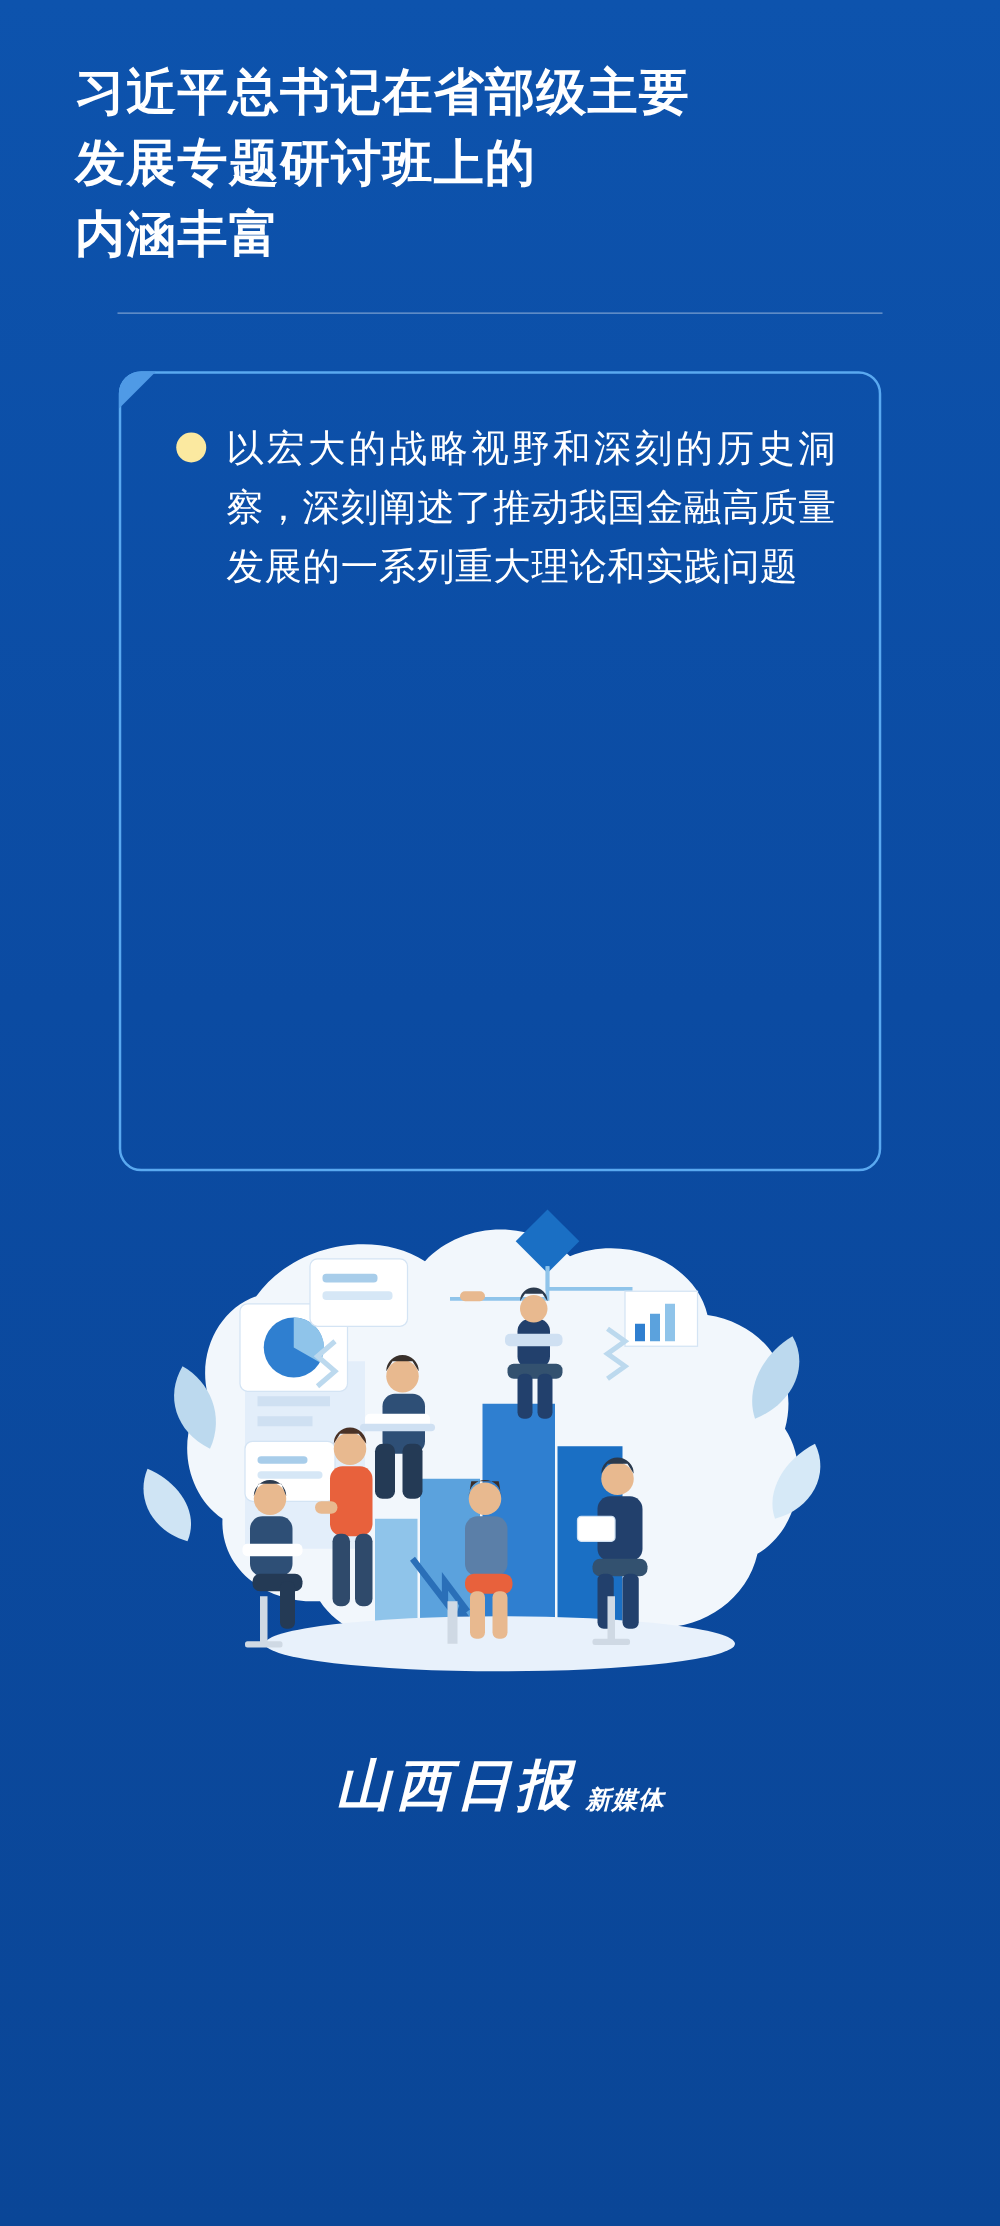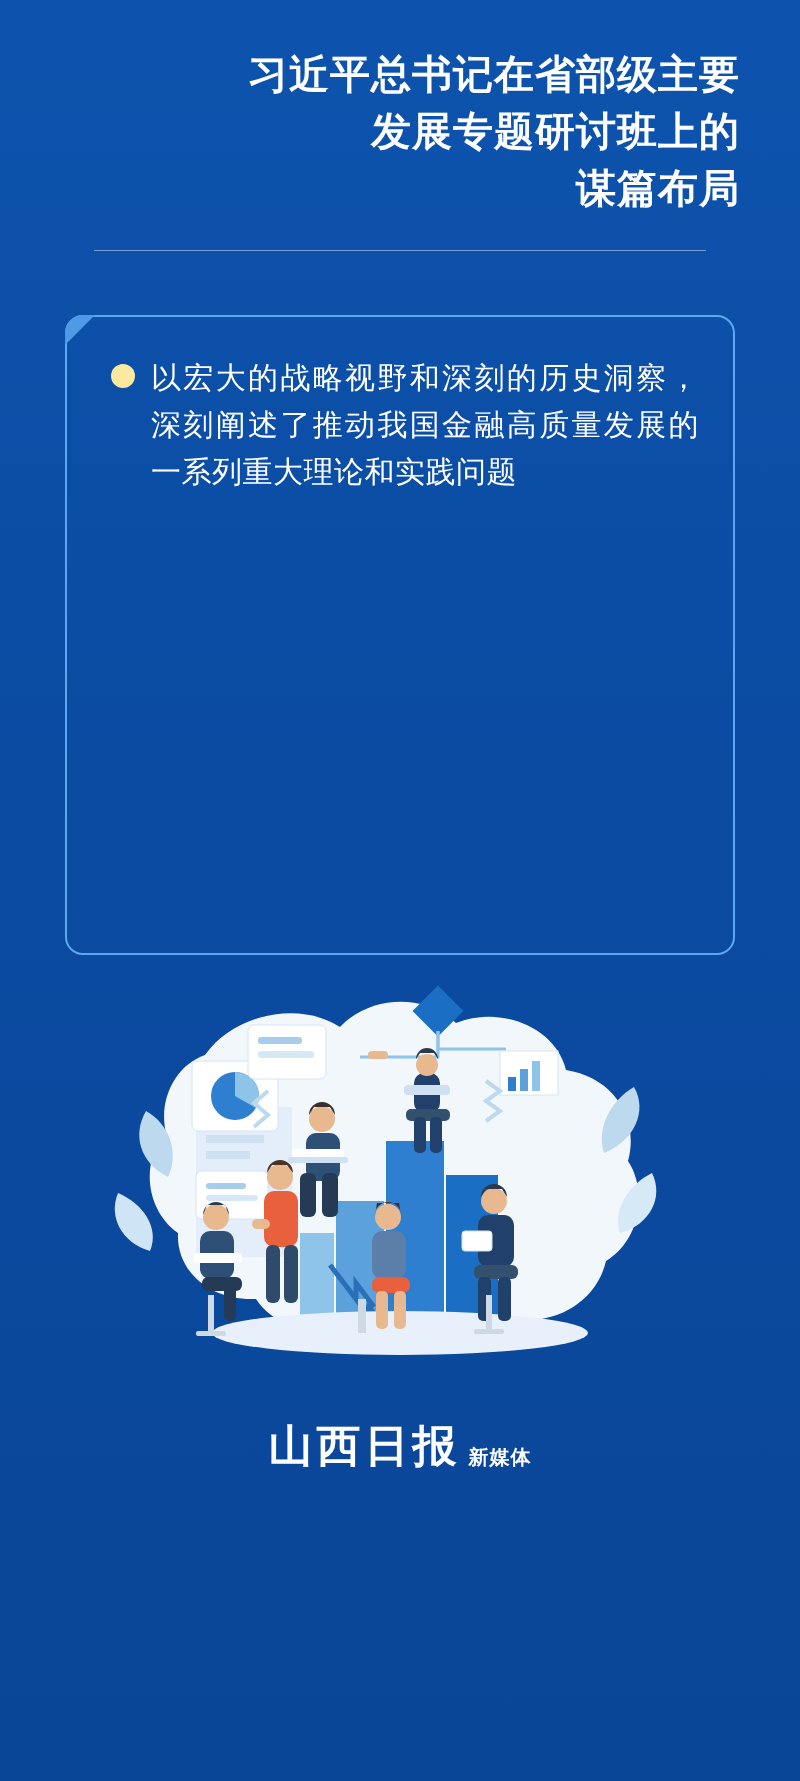--- a/index.html
+++ b/index.html
@@ -18,43 +18,43 @@
     width: 800px;
     height: 1781px;
     background: linear-gradient(180deg, #0d53ad 0%, #0b4ba2 45%, #0a4697 100%);
     box-sizing: border-box;
     overflow: hidden;
   }
 
   
   .title-block {
     padding: 46px 60px 0 60px;
-    text-align: right;
+    text-align: left;
   }
   .title-line {
     color: #ffffff;
     font-size: 40px;
     font-weight: bold;
     line-height: 1.42;
     letter-spacing: 1px;
     white-space: nowrap;
   }
 
   .divider {
     width: 612px;
     height: 1px;
     background: rgba(255,255,255,0.45);
     margin: 34px auto 0 auto;
   }
 
   
   .card {
     position: relative;
-    margin: 64px auto 0 auto;
-    width: 670px;
+    margin: 46px auto 0 auto;
+    width: 610px;
     min-height: 640px;
     border: 2px solid #5aa9f0;
     border-radius: 18px;
     box-sizing: border-box;
     padding: 38px 34px 34px 34px;
   }
   .card-corner {
     position: absolute;
     top: -2px;
     left: -2px;
@@ -101,20 +101,21 @@
     height: 430px;
   }
 
   
   .footer {
     margin-top: 22px;
     display: flex;
     align-items: flex-end;
     justify-content: center;
     gap: 8px;
+    font-style: italic;
   }
   .logo-mark {
     color: #ffffff;
     font-size: 44px;
     font-weight: bold;
     letter-spacing: 4px;
     font-family: "DejaVu Serif", serif;
   }
   .logo-sub {
     color: #ffffff;
@@ -125,21 +126,21 @@
   }
 </style>
 </head>
 <body>
 
 <div class="poster">
 
   <div class="title-block">
     <div class="title-line">习近平总书记在省部级主要</div>
     <div class="title-line">发展专题研讨班上的</div>
-    <div class="title-line">谋篇布局</div>
+    <div class="title-line">内涵丰富</div>
   </div>
 
   <div class="divider"></div>
 
   <div class="card">
     <div class="card-corner"></div>
 
     <div class="bullet-row">
       <span class="bullet-dot"></span>
       <span class="bullet-text">以宏大的战略视野和深刻的历史洞察，深刻阐述了推动我国金融高质量发展的一系列重大理论和实践问题</span>

